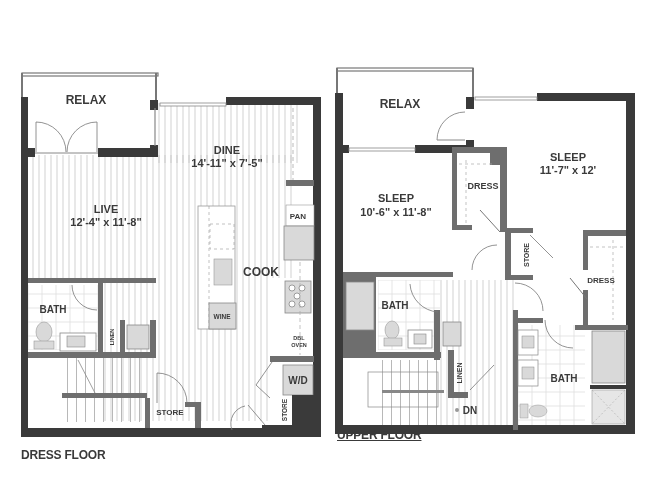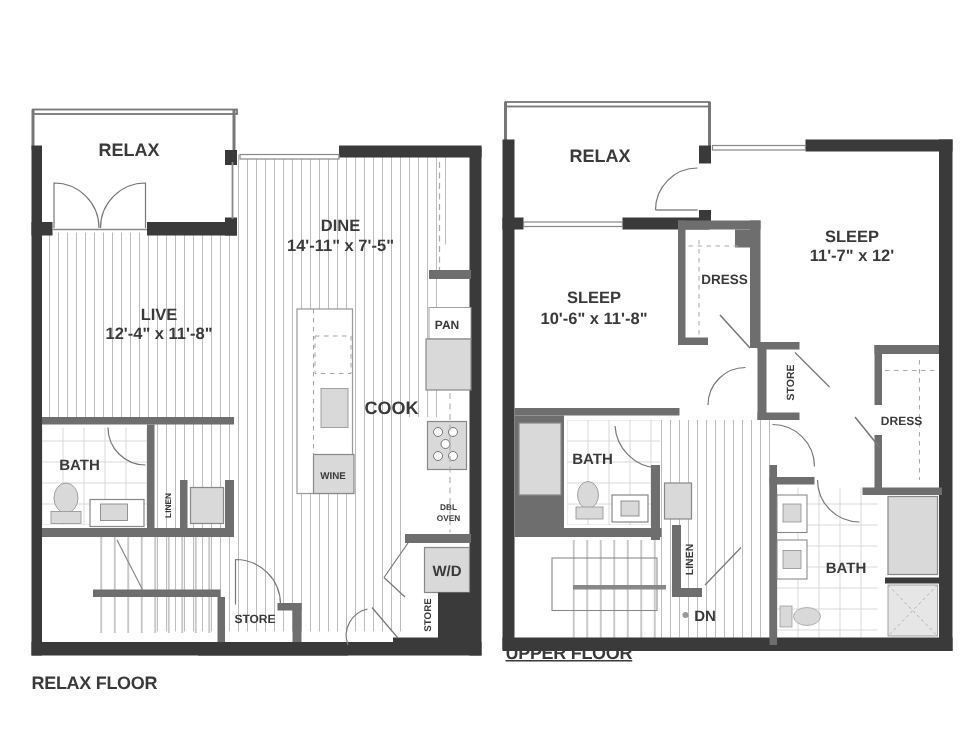--- a/index.html
+++ b/index.html
@@ -219,14 +219,14 @@
   <text class="room-label" x="568" y="174" font-size="11" text-anchor="middle">11'-7" x 12'</text>
   <text class="room-label" x="483" y="189" font-size="9" text-anchor="middle">DRESS</text>
   <text class="room-label" x="601" y="283" font-size="8" text-anchor="middle">DRESS</text>
   <text class="room-label" x="0" y="0" font-size="7" text-anchor="middle" transform="translate(529,255) rotate(-90)">STORE</text>
   <text class="room-label" x="395" y="309" font-size="10" text-anchor="middle">BATH</text>
   <text class="room-label" x="564" y="382" font-size="10" text-anchor="middle">BATH</text>
   <text class="room-label" x="0" y="0" font-size="7" text-anchor="middle" transform="translate(462,373) rotate(-90)">LINEN</text>
   <text class="room-label" x="470" y="414" font-size="10" text-anchor="middle">DN</text>
 </svg>
 
-<div class="floor-label" style="left:21px; top:448px;">RELAX FLOOR</div>
+<div class="floor-label" style="left:21px; top:448px;">DRESS FLOOR</div>
 <div class="floor-label" style="left:337px; top:428px;text-decoration:underline;">UPPER FLOOR</div>
 
 </body></html>

